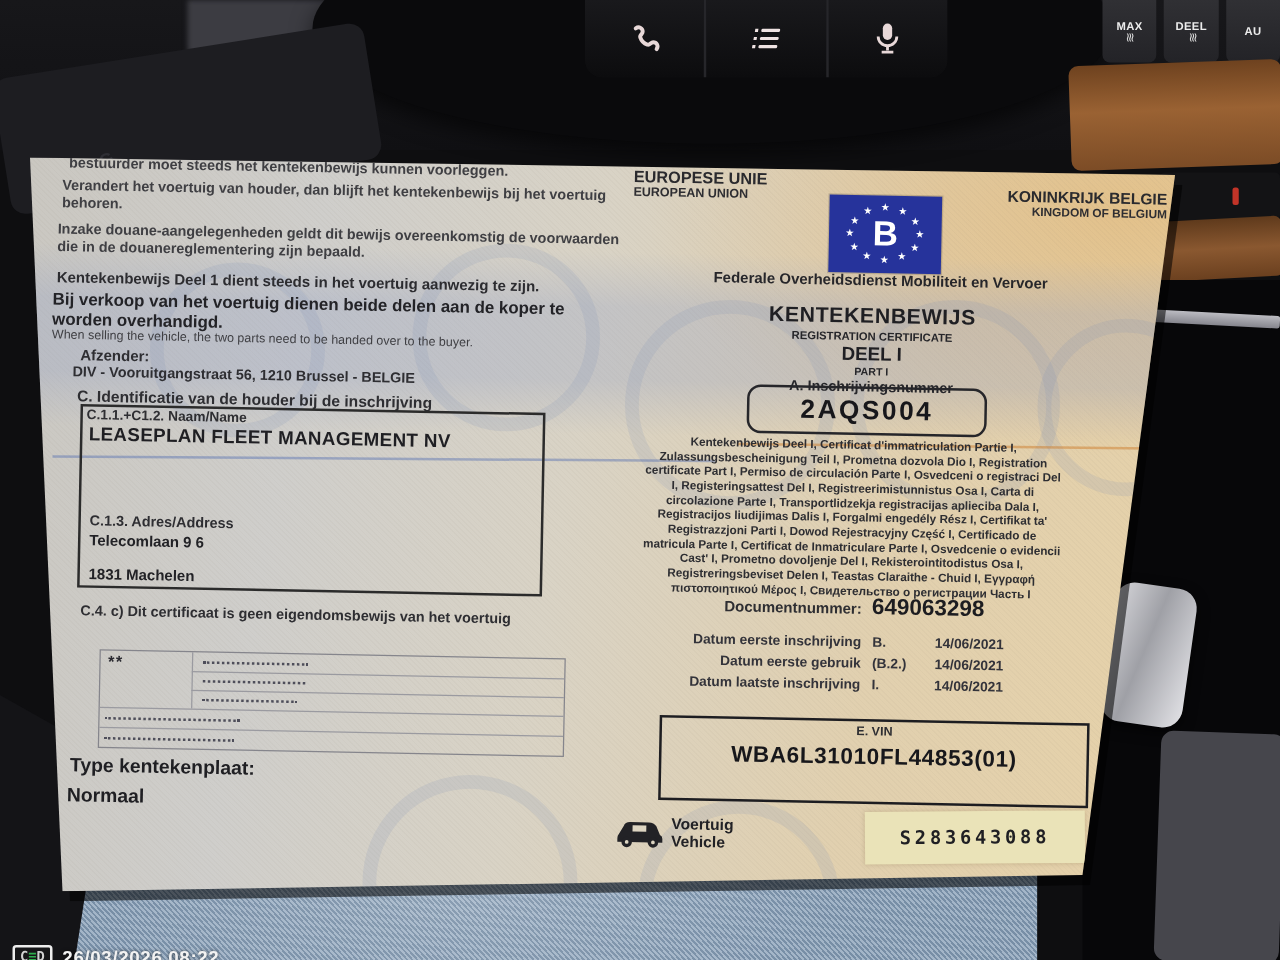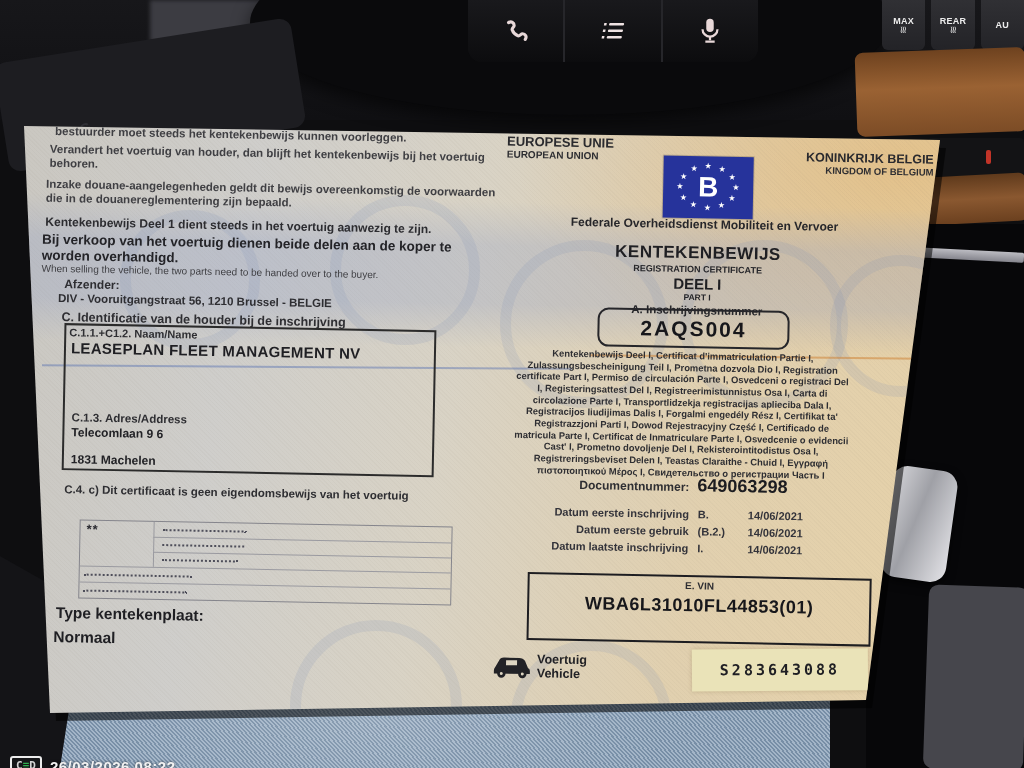--- a/index.html
+++ b/index.html
@@ -161,21 +161,21 @@
     </svg>
   </div>
 </div>
 
 <div class="abs climate">
   <div class="cl-btn">
     <span class="lbl">MAX</span>
     <span class="ico">≋</span>
   </div>
   <div class="cl-btn">
-    <span class="lbl">REAR</span>
+    <span class="lbl">DEEL</span>
     <span class="ico">≋</span>
   </div>
   <div class="cl-btn">
     <span class="lbl">AU</span>
   </div>
 </div>
 
 <div class="abs leather1"></div>
 <div class="abs door-panel"></div>
 <div class="abs red-light"></div>

